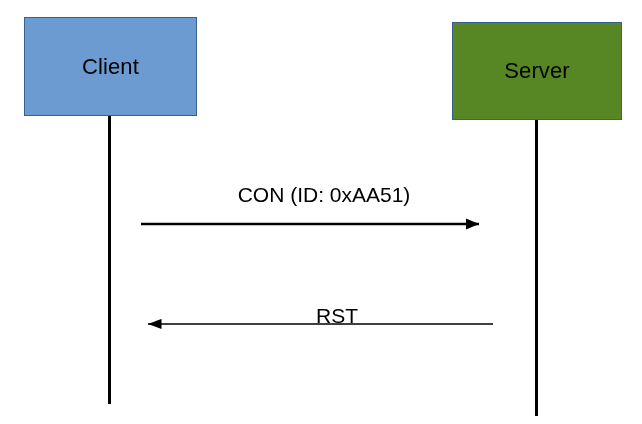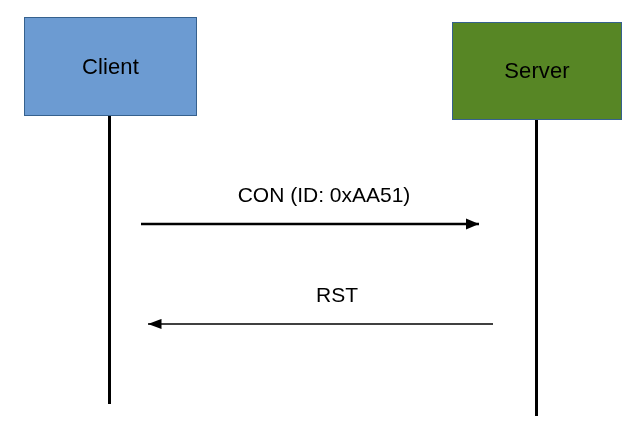--- a/index.html
+++ b/index.html
@@ -77,21 +77,21 @@
     color: #000000;
     white-space: nowrap;
     transform: translateX(-50%);
   }
   #con-label {
     left: 324px;
     top: 184px;
   }
   #rst-label {
     left: 337px;
-    top: 284px;
+    top: 305px;
   }
   svg { display: block; }
 </style>
 </head>
 <body>
 
 <div id="canvas">
 
   <div id="client-box" class="node-box">
     <span class="node-label">Client</span>

